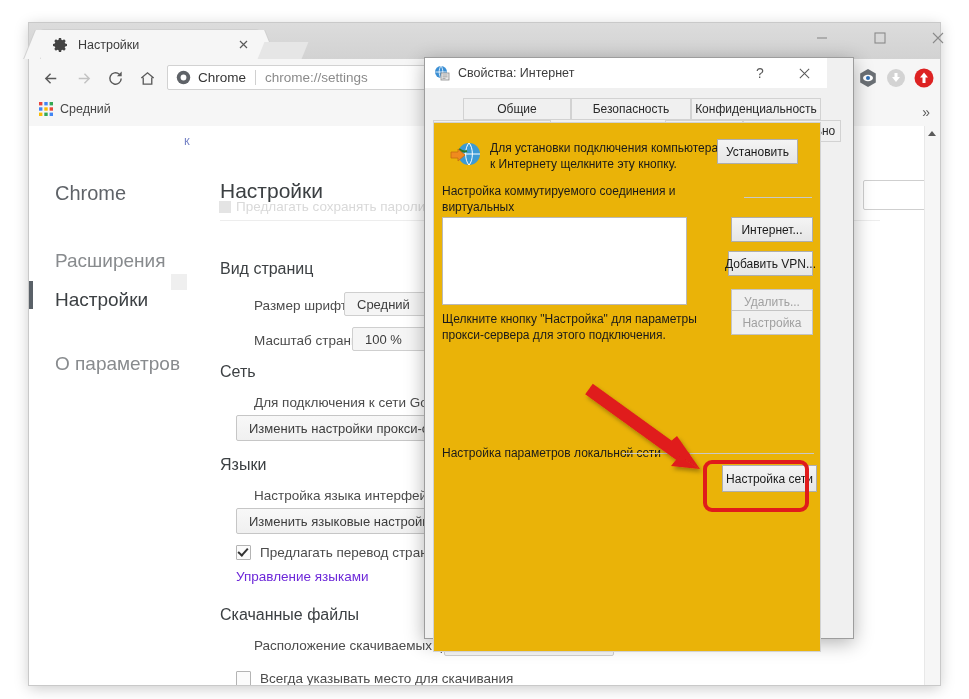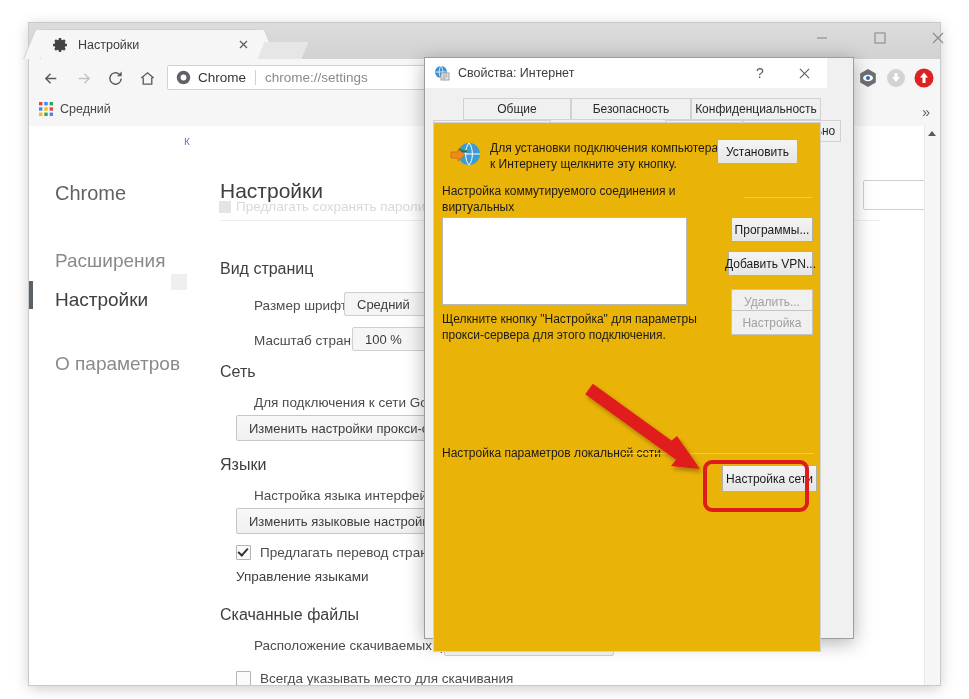--- a/index.html
+++ b/index.html
@@ -304,21 +304,21 @@
     position: absolute;
     left: 3px; top: 0px;
     width: 4px; height: 8px;
     border: solid #333;
     border-width: 0 2px 2px 0;
     transform: rotate(42deg);
   }
   .cr-check-label { font-size: 13.5px; color: #4c4c4c; white-space: nowrap; }
   .cr-link {
     position: absolute;
-    font-size: 13.5px; color: #404040;
+    font-size: 13.5px; color: #6d28d9;
     white-space: nowrap;
   }
   #sp-sect-vid   { top: 134px; }
   #sp-sect-net   { top: 237px; }
   #sp-sect-lang  { top: 330px; }
   #sp-sect-dl    { top: 480px; }
 
   #lbl-font  { left: 78px; top: 172px; }
   #sel-font  { left: 168px; top: 166px; width: 250px; }
   #lbl-zoom  { left: 78px; top: 207px; }
@@ -721,21 +721,21 @@
     </span>
     <div class="dlg-text" id="setup-text">Для установки подключения компьютера
 к Интернету щелкните эту кнопку.</div>
     <div class="dlg-btn" id="btn-ustan">Установить</div>
 
     <div class="dlg-text" id="dial-text">Настройка коммутируемого соединения и виртуальных
 частных сетей</div>
     <div id="dial-rule"></div>
 
     <div id="conn-list"></div>
-    <div class="dlg-btn" id="btn-dob">Программы...</div>
+    <div class="dlg-btn" id="btn-dob">Интернет...</div>
     <div class="dlg-btn" id="btn-vpn">Добавить VPN...</div>
     <div class="dlg-btn disabled" id="btn-udal">Удалить...</div>
 
     <div class="dlg-text" id="proxy-text">Щелкните кнопку "Настройка" для параметры
 прокси-сервера для этого подключения.</div>
     <div class="dlg-btn disabled" id="btn-nastr">Настройка</div>
 
     <div class="dlg-text" id="lan-group-label">Настройка параметров локальной сети</div>
     <div id="lan-rule-left"></div>
     <div id="lan-rule-right"></div>

